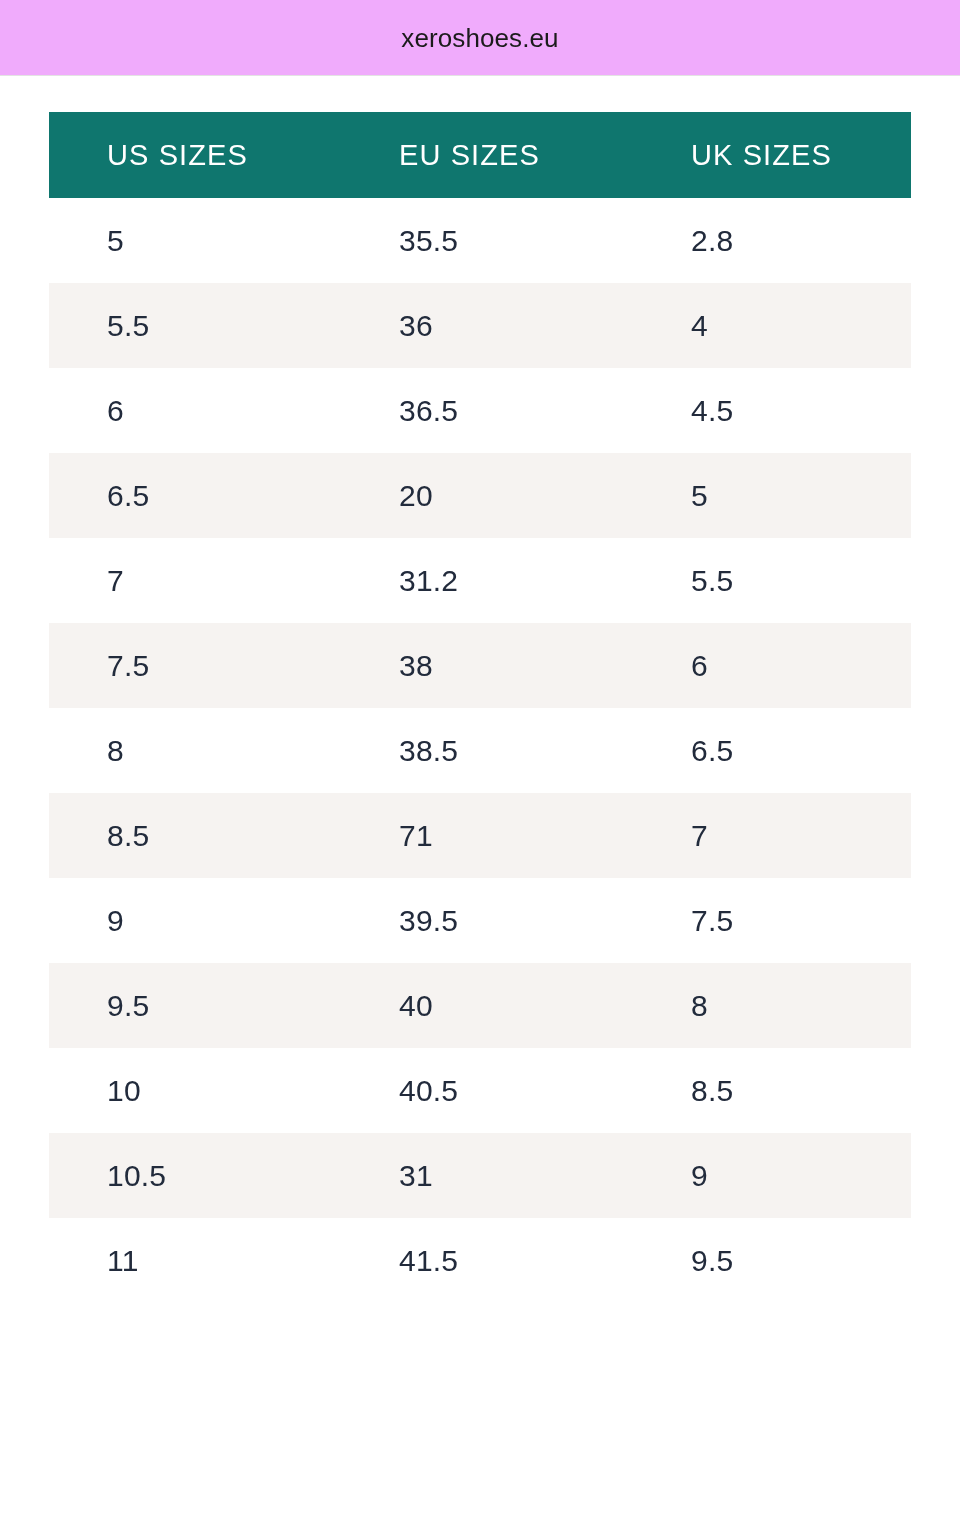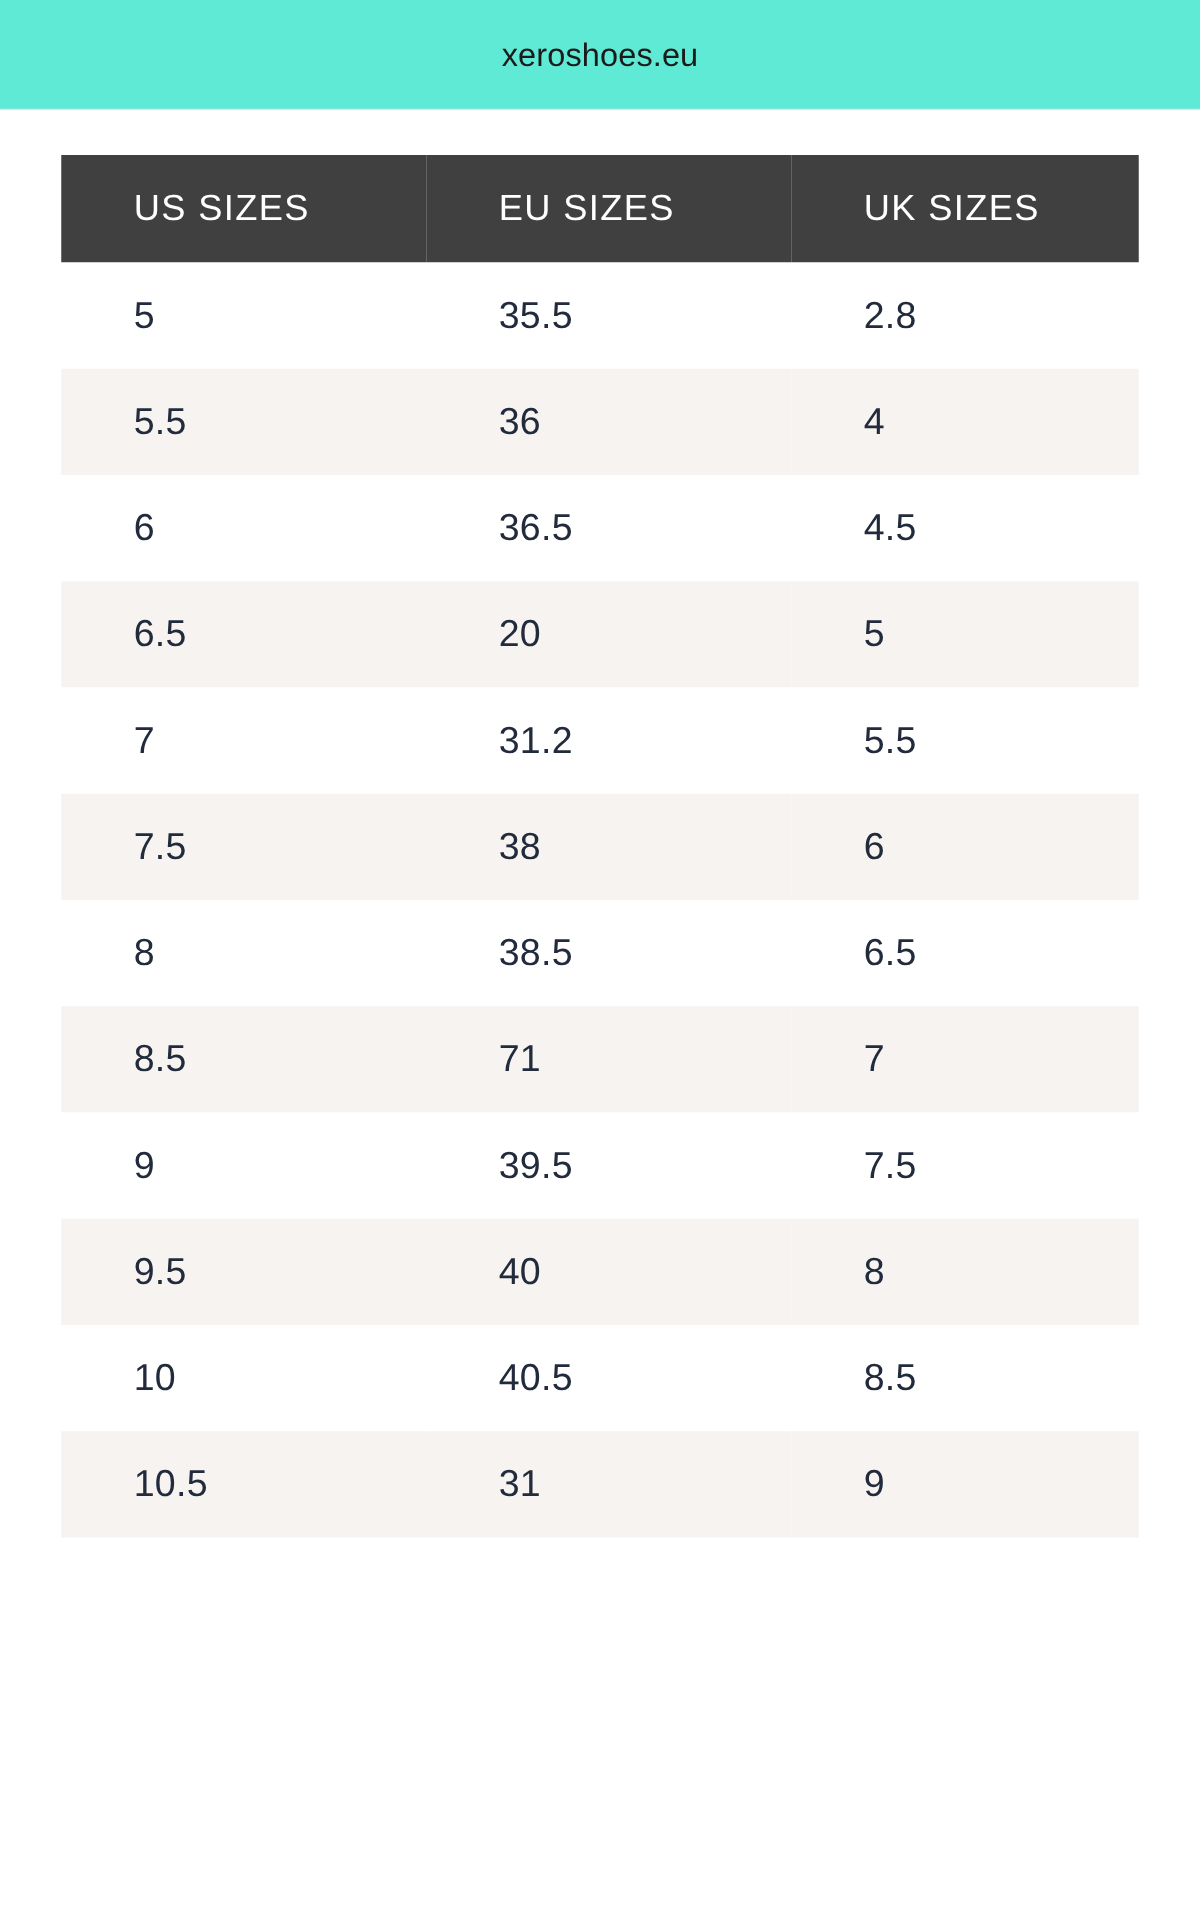--- a/index.html
+++ b/index.html
@@ -11,27 +11,27 @@
     width: 960px;
     height: 1525px;
     background: #ffffff;
     font-family: "Liberation Sans", "DejaVu Sans", sans-serif;
     -webkit-font-smoothing: antialiased;
     overflow: hidden;
   }
 
   
   .page-header {
-    height: 88px;
+    height: 76px;
     box-sizing: border-box;
     display: flex;
     align-items: center;
     justify-content: center;
     border-bottom: 1px solid #e3e3e3;
-    background: #5eead4;
+    background: #f0abfc;
   }
   .site-title {
     font-size: 26px;
     font-weight: 400;
     color: #1b1b1b;
     letter-spacing: 0.1px;
     line-height: 1;
   }
 
   
@@ -45,21 +45,21 @@
     table-layout: fixed;
   }
 
   
   .col-us { width: 292px; }
   .col-eu { width: 292px; }
   .col-uk { width: 278px; }
 
   
   .size-table thead tr {
-    background: #404040;
+    background: #0f766e;
     border-radius: 20px;
   }
   .size-table thead th {
     height: 86px;
     padding: 0 0 0 58px;
     text-align: left;
     vertical-align: middle;
     color: #ffffff;
     font-size: 29px;
     font-weight: 500;
@@ -161,15 +161,20 @@
         <tr>
           <td>10</td>
           <td>40.5</td>
           <td>8.5</td>
         </tr>
         <tr class="alt">
           <td>10.5</td>
           <td>31</td>
           <td>9</td>
         </tr>
+        <tr>
+          <td>11</td>
+          <td>41.5</td>
+          <td>9.5</td>
+        </tr>
       </tbody>
   </table>
 </div>
 
 </body></html>

